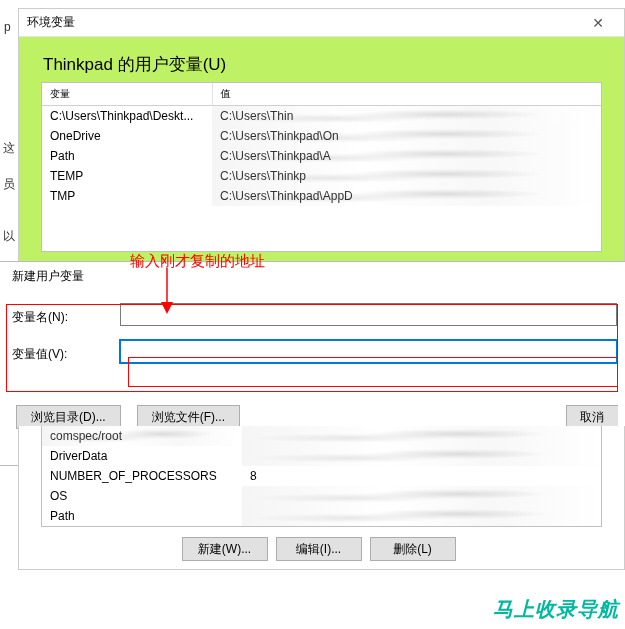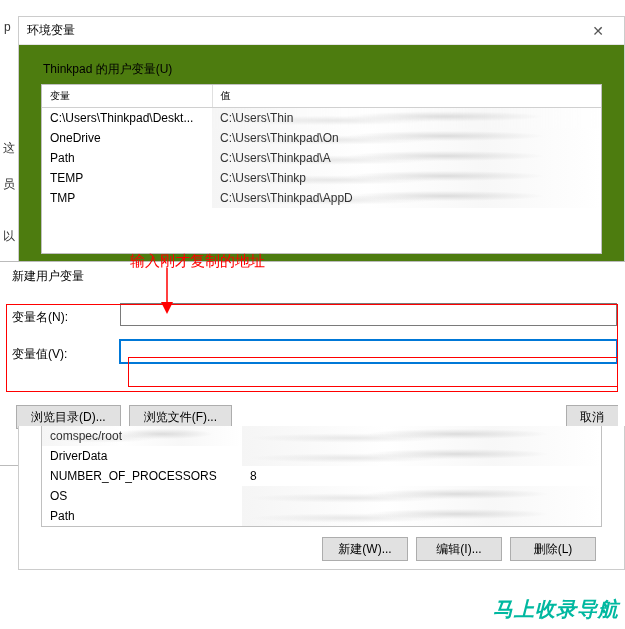--- a/index.html
+++ b/index.html
@@ -12,24 +12,24 @@
     background: #fff;
     overflow: hidden;
     position: relative;
     color: #000;
   }
 
   
   .outer-dialog {
     position: absolute;
     left: 18px;
-    top: 16px;
+    top: 8px;
     right: 0;
     border: 1px solid #ccc;
-    background: #4d7c0f;
+    background: #bef264;
   }
   .titlebar {
     height: 28px;
     display: flex;
     align-items: center;
     padding: 0 6px;
     border-bottom: 1px solid #e5e5e5;
     background: #fff;
   }
   .titlebar .title-text { flex: 1; font-size: 12px; padding-left: 2px; }
@@ -38,21 +38,21 @@
     height: 22px;
     display: flex;
     align-items: center;
     justify-content: center;
     color: #555;
     font-size: 14px;
   }
 
   .group-label {
     padding: 16px 0 6px 24px;
-    font-size: 12px;
+    font-size: 17px;
   }
 
   .table-wrap {
     margin: 0 22px;
     border: 1px solid #c0c0c0;
     background: #fff;
   }
   table {
     width: 100%;
     border-collapse: collapse;
@@ -120,21 +120,21 @@
     font-size: 12px;
     padding: 0 4px;
   }
   .form-input.focused {
     border: 1px solid #0078d7;
     outline: 1px solid #0078d7;
   }
 
   .button-row {
     display: flex;
-    gap: 8px;
+    gap: 16px;
     align-items: center;
     padding: 4px 8px 0 16px;
   }
   .btn {
     height: 24px;
     min-width: 86px;
     padding: 0 14px;
     border: 1px solid #adadad;
     background: #e1e1e1;
     font-family: inherit;
@@ -193,21 +193,21 @@
   }
   .lower-table td {
     padding: 3px 8px;
     font-size: 12px;
     white-space: nowrap;
     overflow: hidden;
   }
   .lower-btns {
     display: flex;
     gap: 8px;
-    justify-content: flex-end;
+    justify-content: center;
     padding: 10px 28px 0 22px;
   }
 
   .watermark {
     position: absolute;
     right: 6px;
     bottom: 6px;
     font-size: 20px;
     font-weight: 800;
     font-style: italic;

